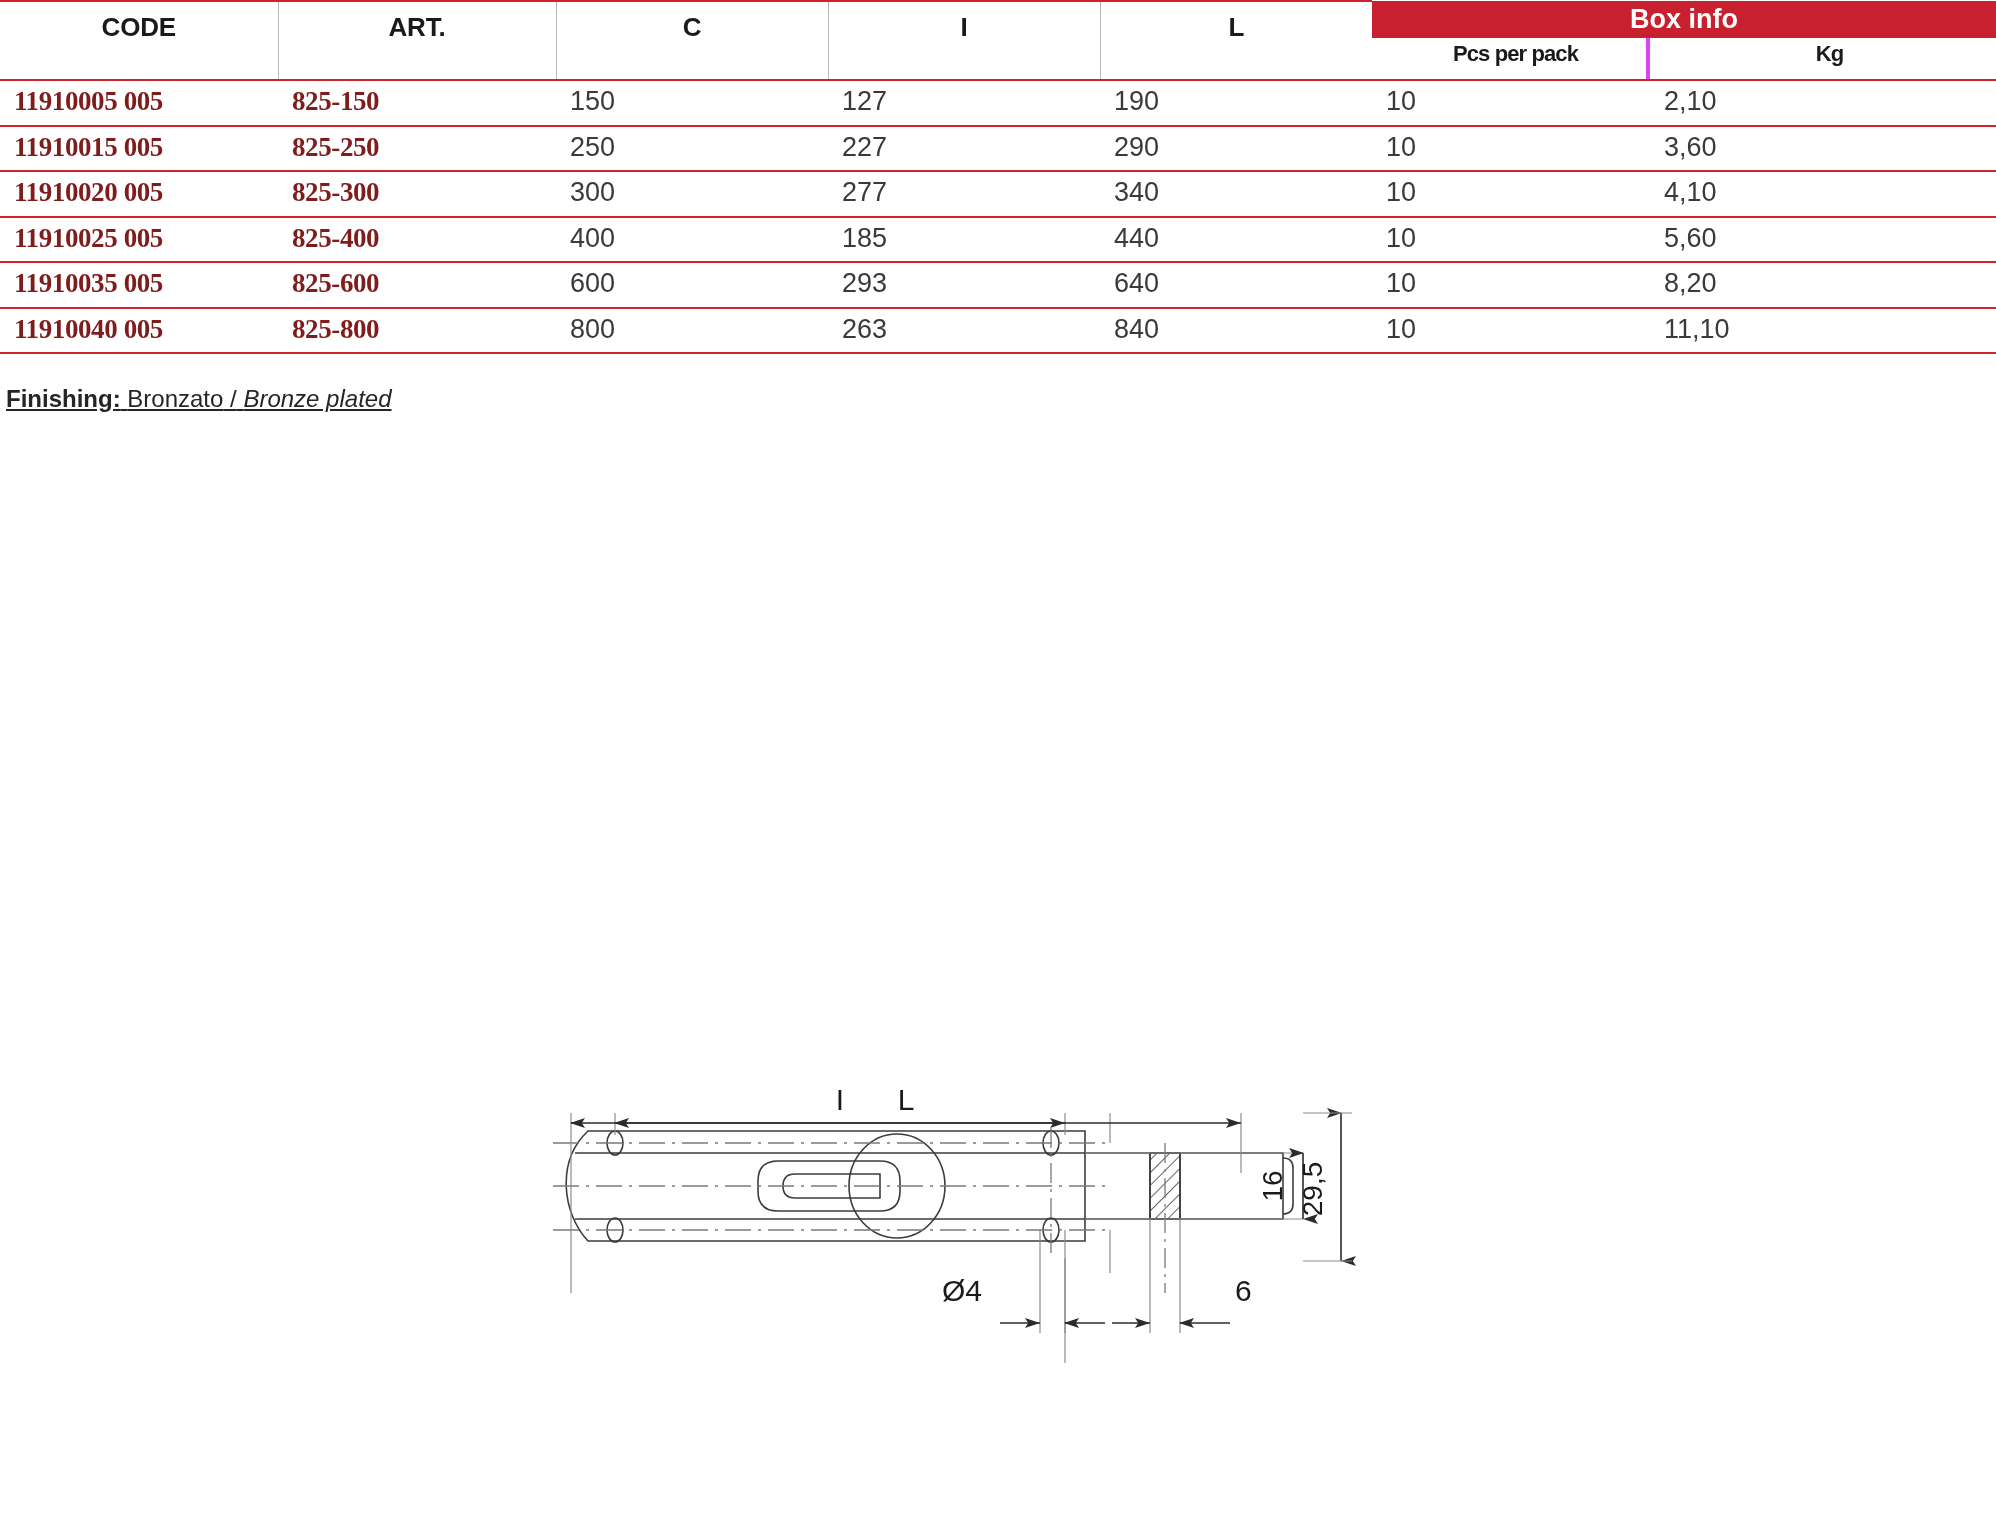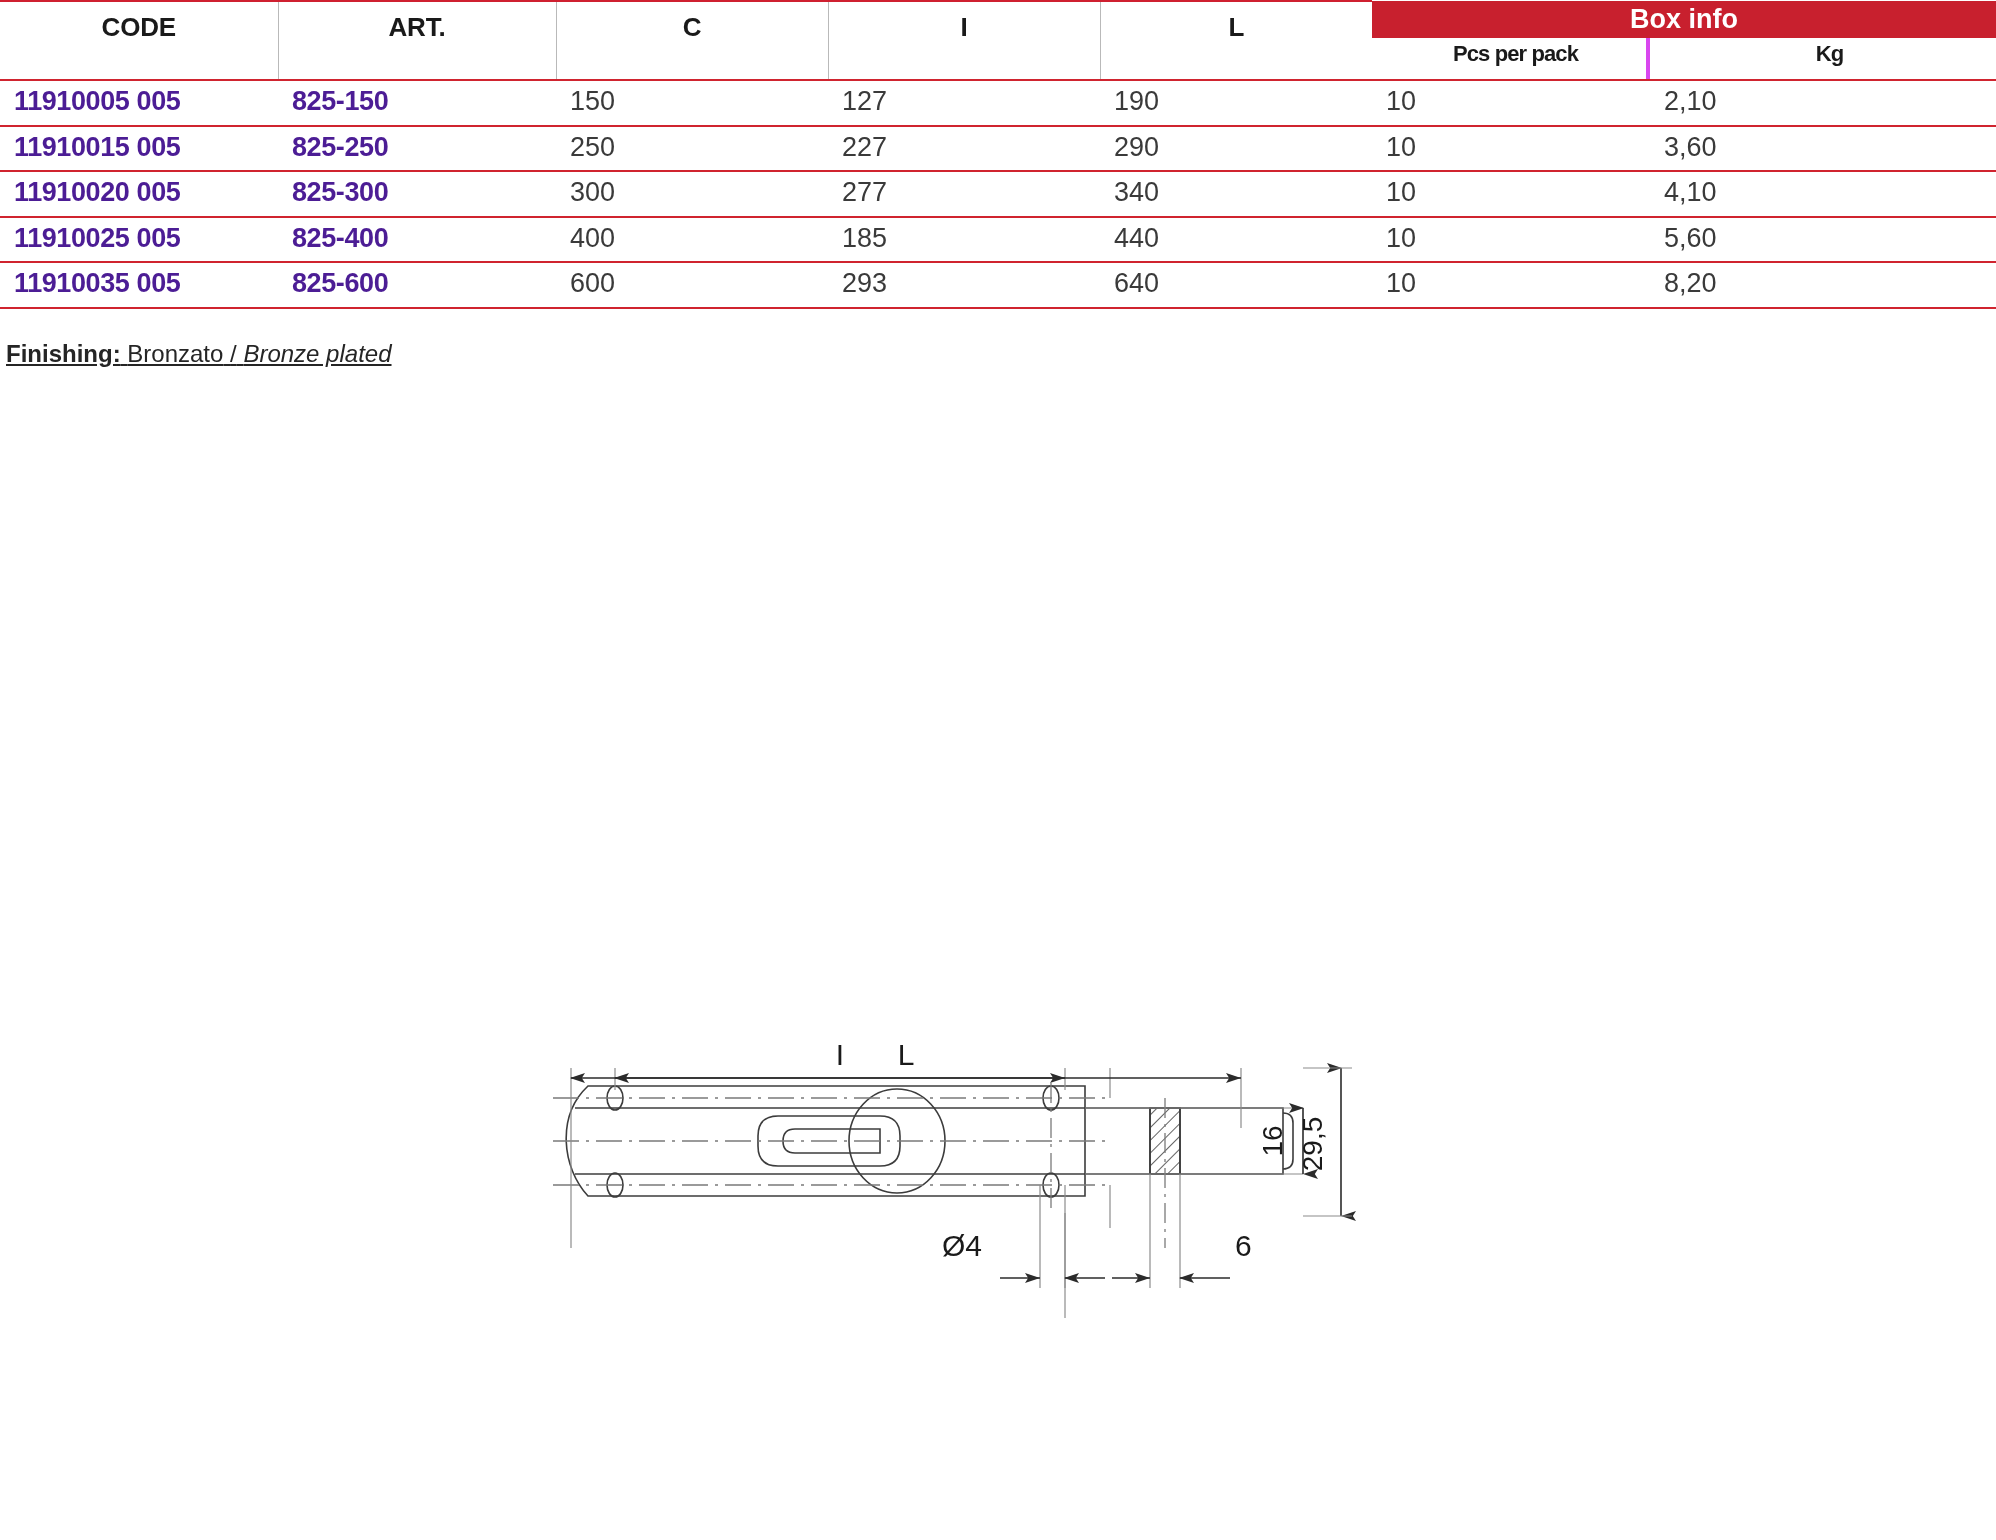--- a/index.html
+++ b/index.html
@@ -88,22 +88,23 @@
     border-top: 2px solid #d0242f;
     font-size: 27px;
     color: #3a3a3a;
     padding: 0 0 2px 14px;
     vertical-align: middle;
     font-weight: normal;
   }
   .spec-table tbody td.code,
   .spec-table tbody td.art {
     font-weight: bold;
-    color: #4c1d95;
+    color: #7f1d1d;
     letter-spacing: -0.4px;
+    font-family: Liberation Serif, serif;
   }
   .spec-table tbody tr:last-child td {
     border-bottom: 2px solid #d0242f;
   }
 
   .finishing {
     margin: 31px 0 0 6px;
     font-size: 24px;
     color: #252525;
     text-decoration: underline;
@@ -187,20 +188,29 @@
       </tr>
       <tr>
         <td class="code">11910035 005</td>
         <td class="art">825-600</td>
         <td>600</td>
         <td>293</td>
         <td>640</td>
         <td>10</td>
         <td>8,20</td>
       </tr>
+      <tr>
+        <td class="code">11910040 005</td>
+        <td class="art">825-800</td>
+        <td>800</td>
+        <td>263</td>
+        <td>840</td>
+        <td>10</td>
+        <td>11,10</td>
+      </tr>
     </tbody>
 </table>
 
 <div class="finishing">
   <span class="lbl">Finishing:</span>
   <span>Bronzato</span>
   <span>/</span>
   <span class="ital">Bronze plated</span>
 </div>
 

